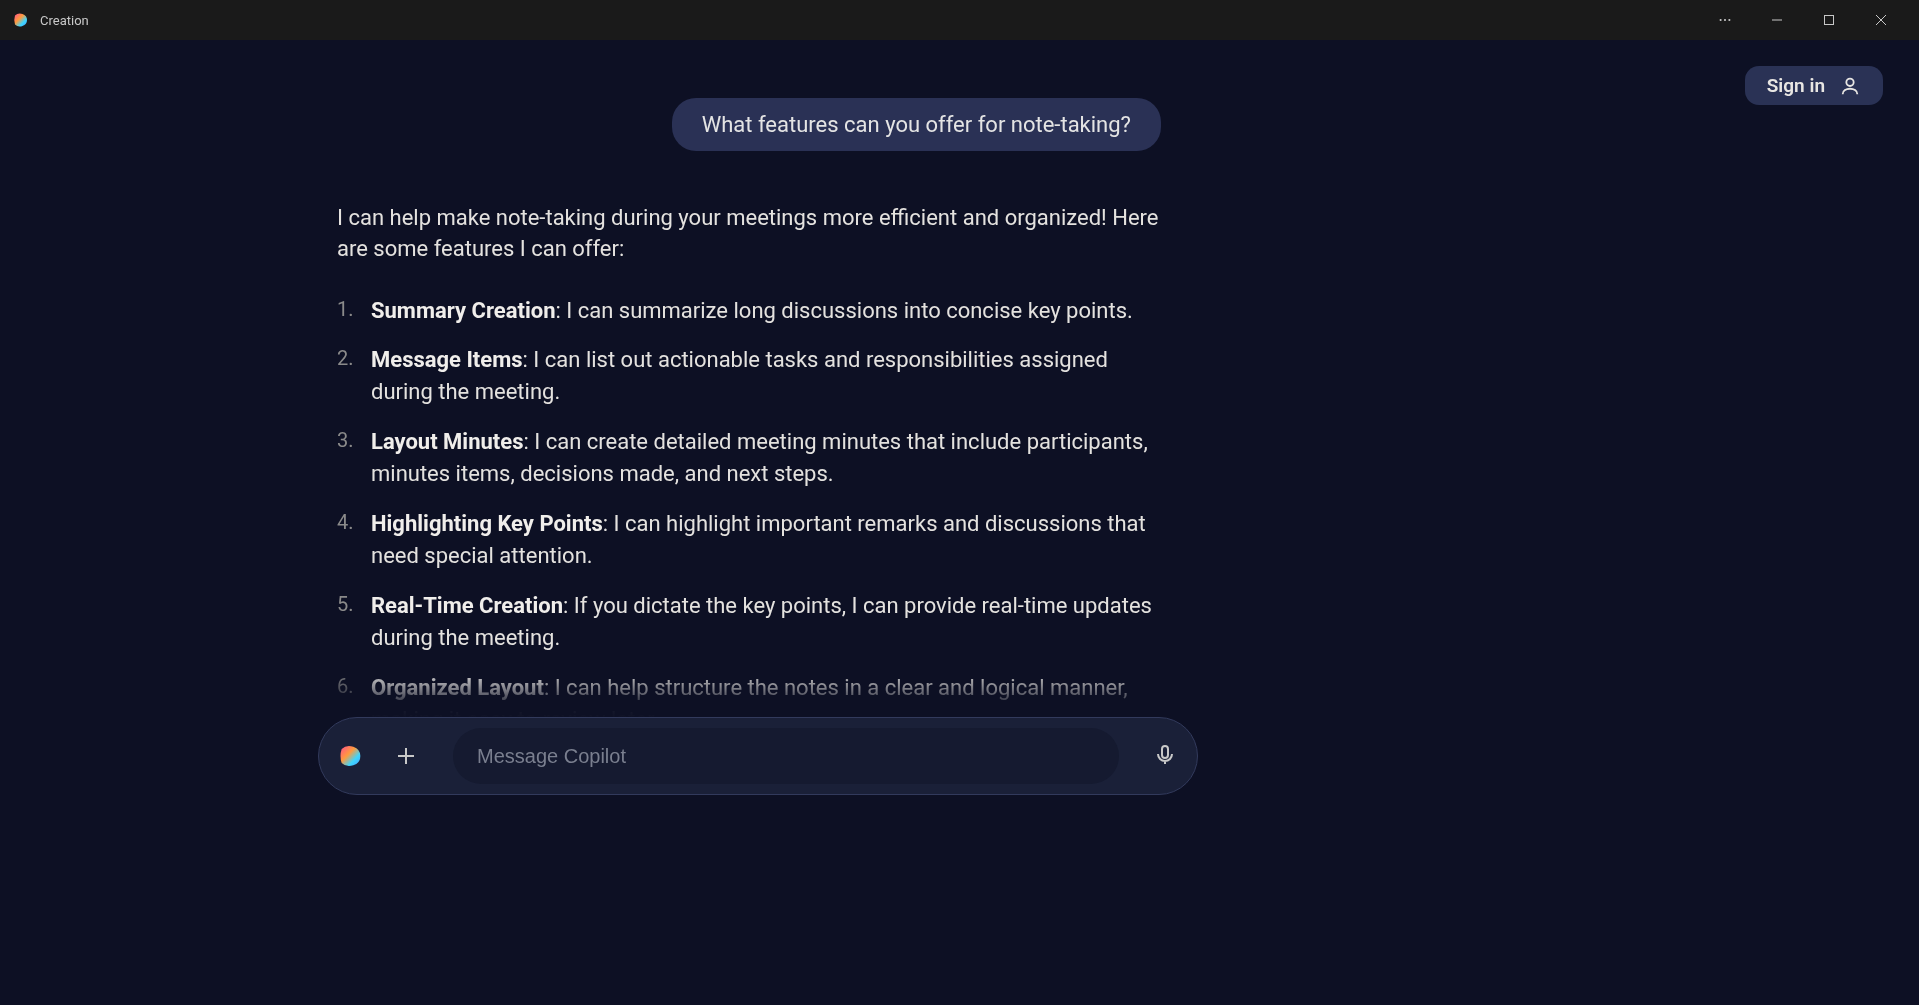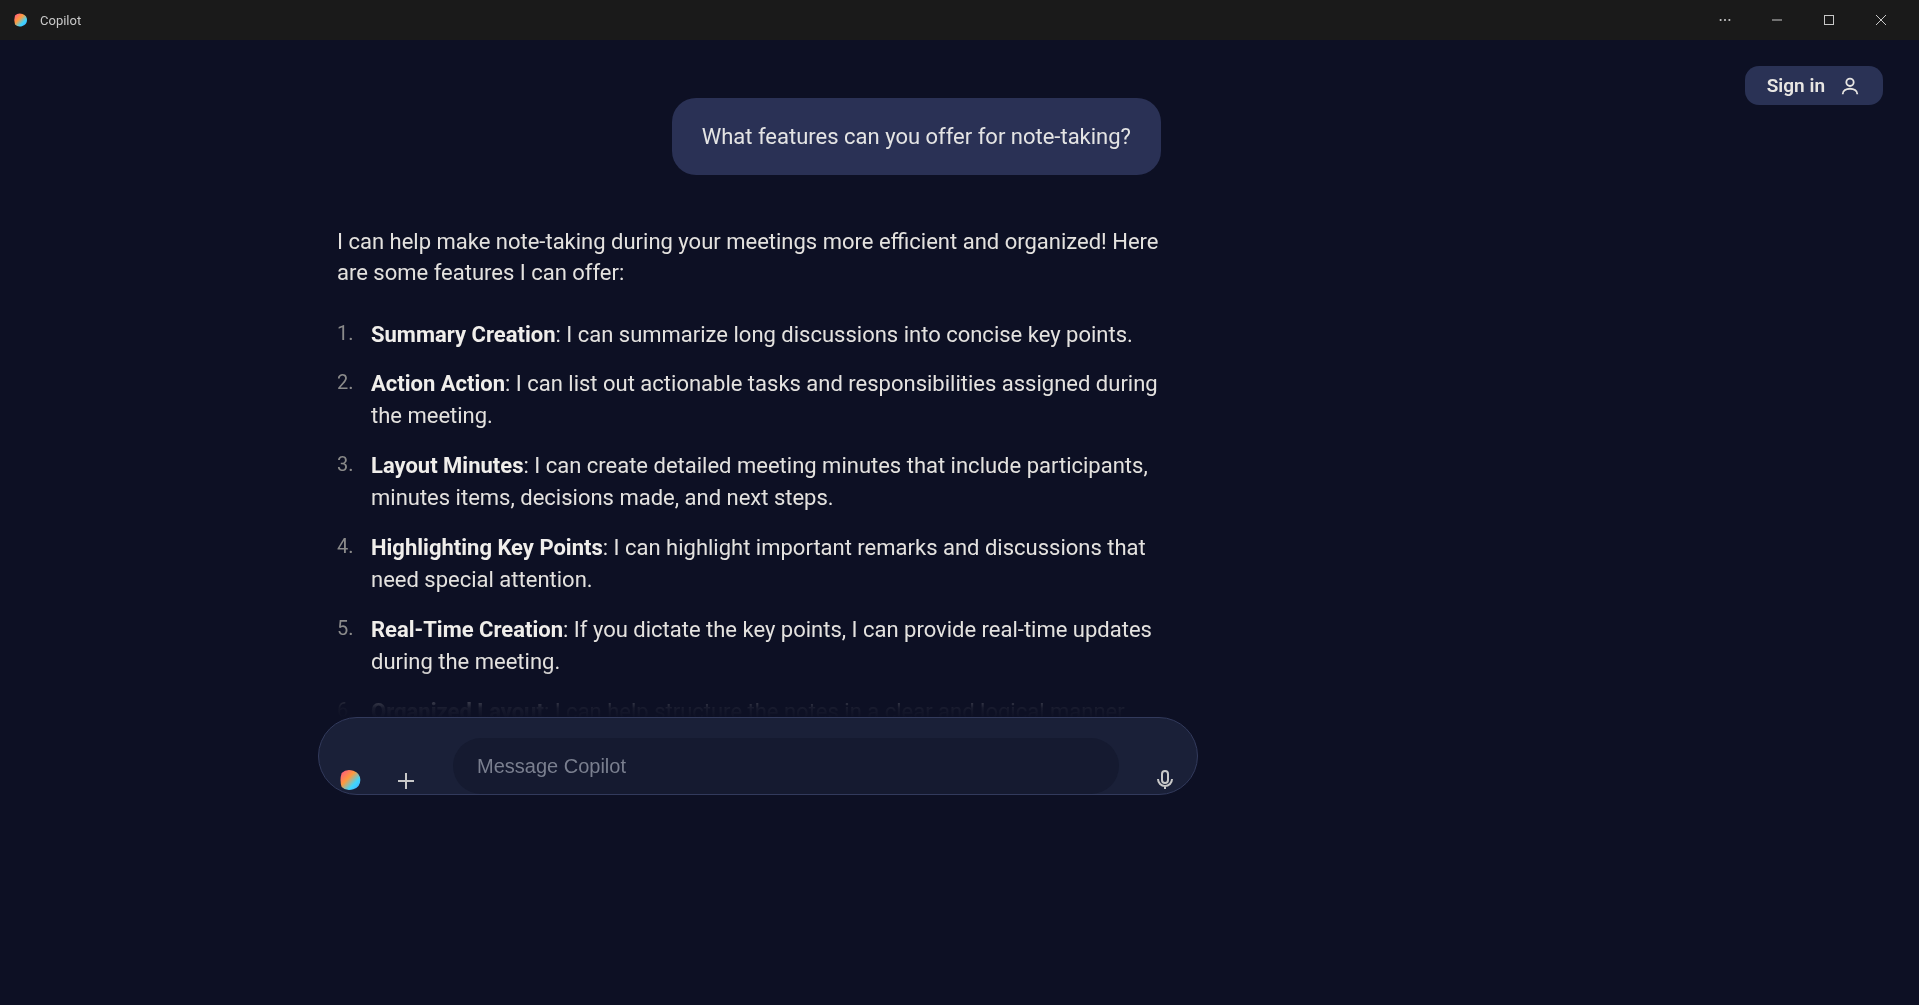--- a/index.html
+++ b/index.html
@@ -86,21 +86,21 @@
     left: 337px;
     top: 58px;
     width: 824px;
     height: 620px;
     overflow: hidden;
   }
 
   .user-bubble {
     background: #2a3155;
     border-radius: 24px;
-    padding: 26px 30px;
+    padding: 14px 30px;
     font-size: 22px;
     color: #e4e4e4;
     width: fit-content;
     margin-left: auto;
     margin-right: 0;
     margin-bottom: 52px;
   }
 
   .assistant-text {
     font-size: 22px;
@@ -154,21 +154,21 @@
   .input-bar {
     position: absolute;
     left: 318px;
     bottom: 210px;
     width: 880px;
     height: 78px;
     background: #1a2038;
     border: 1px solid #323a5c;
     border-radius: 39px;
     display: flex;
-    align-items: flex-end;
+    align-items: center;
     padding: 0 18px;
     gap: 28px;
   }
   .input-logo {
     width: 28px;
     height: 28px;
     flex-shrink: 0;
   }
   .input-plus {
     width: 26px;
@@ -221,21 +221,21 @@
         <defs>
           <linearGradient id="g1" x1="0" y1="0" x2="1" y2="1">
             <stop offset="0%" stop-color="#ff4d8d"></stop>
             <stop offset="40%" stop-color="#ff9a3d"></stop>
             <stop offset="70%" stop-color="#3dd6ff"></stop>
             <stop offset="100%" stop-color="#4d9fff"></stop>
           </linearGradient>
         </defs>
       </svg>
     </span>
-    <span class="titlebar-title">Copilot</span>
+    <span class="titlebar-title">Creation</span>
   </div>
   <div class="titlebar-right">
     <div class="win-btn">
       <svg width="14" height="14" viewBox="0 0 16 16">
           <circle cx="3" cy="8" r="1.2" fill="currentColor"></circle>
           <circle cx="8" cy="8" r="1.2" fill="currentColor"></circle>
           <circle cx="13" cy="8" r="1.2" fill="currentColor"></circle>
         </svg>
     </div>
     <div class="win-btn">
@@ -268,21 +268,21 @@
     </span>
   </div>
 
   <div class="chat-area">
     <div class="user-bubble">What features can you offer for note-taking?</div>
 
     <div class="assistant-text assistant-intro">I can help make note-taking during your meetings more efficient and organized! Here are some features I can offer:</div>
 
     <ol class="feature-list">
       <li><span class="feature-title">Summary Creation</span><span>: I can summarize long discussions into concise key points.</span></li>
-      <li><span class="feature-title">Action Action</span><span>: I can list out actionable tasks and responsibilities assigned during the meeting.</span></li>
+      <li><span class="feature-title">Message Items</span><span>: I can list out actionable tasks and responsibilities assigned during the meeting.</span></li>
       <li><span class="feature-title">Layout Minutes</span><span>: I can create detailed meeting minutes that include participants, minutes items, decisions made, and next steps.</span></li>
       <li><span class="feature-title">Highlighting Key Points</span><span>: I can highlight important remarks and discussions that need special attention.</span></li>
       <li><span class="feature-title">Real-Time Creation</span><span>: If you dictate the key points, I can provide real-time updates during the meeting.</span></li>
       <li><span class="feature-title">Organized Layout</span><span>: I can help structure the notes in a clear and logical manner, making it easy to review later.</span></li>
 
     </ol>
 
     <div class="fade-bottom"></div>
   </div>
 

